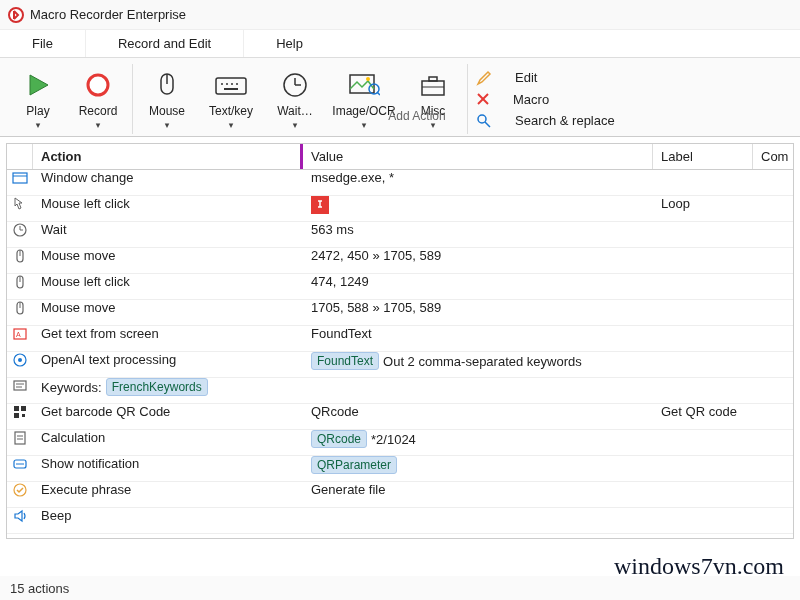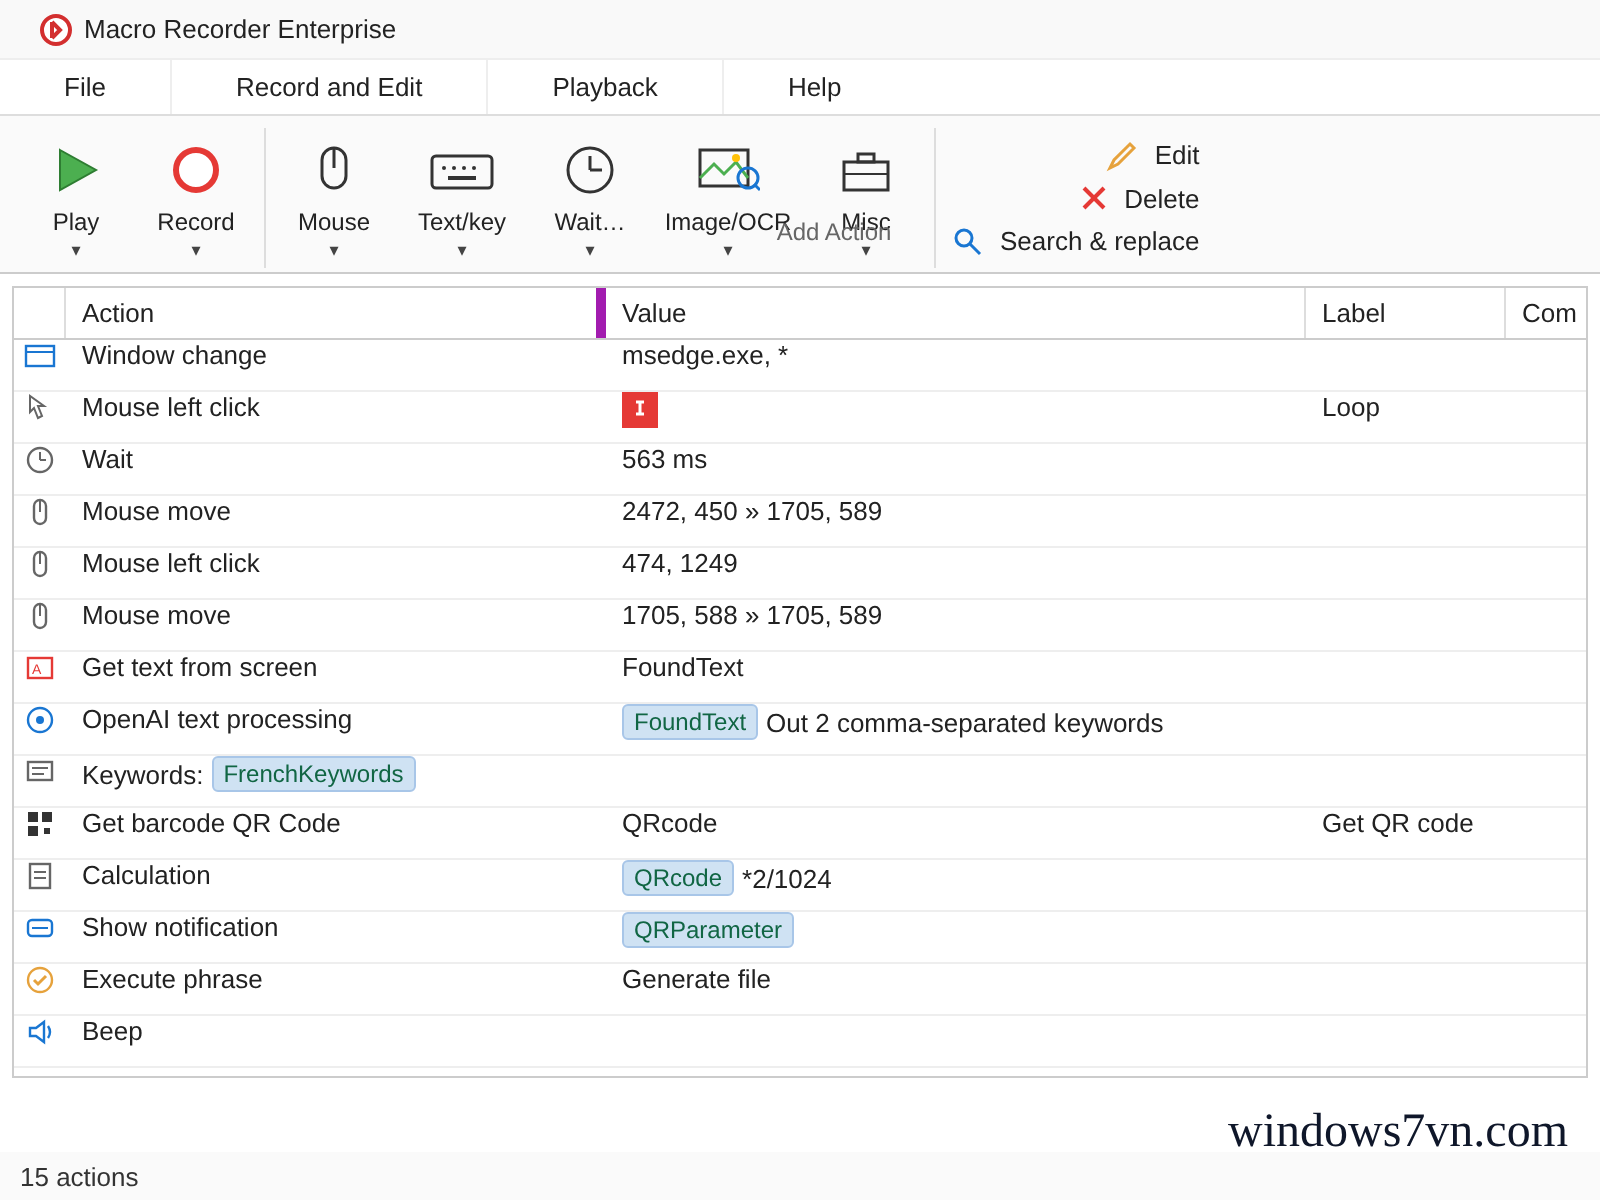--- a/index.html
+++ b/index.html
@@ -1,41 +1,41 @@
 <!DOCTYPE html>
 <html><head>
 <meta charset="utf-8">
 <style>
 * { box-sizing: border-box; margin: 0; padding: 0; }
 body { font-family: "Segoe UI", Arial, sans-serif; font-size: 13px; color: #222; background: #fff; width: 800px; height: 600px; overflow: hidden; position: relative; }
 
-.titlebar { height: 30px; display: flex; align-items: center; padding: 0 20px; background: #f9f9f9; border-bottom: 1px solid #eee; }
+.titlebar { height: 30px; display: flex; align-items: center; padding: 0 8px; background: #f9f9f9; border-bottom: 1px solid #eee; }
 .titlebar .app-icon { width: 16px; height: 16px; margin-right: 6px; }
 .titlebar .title { font-size: 13px; color: #222; }
 
 .menubar { height: 28px; display: flex; background: #fff; border-bottom: 1px solid #ddd; }
 .menubar .mitem { padding: 6px 32px; font-size: 13px; cursor: pointer; border-right: 1px solid #eee; display:flex; align-items:center; }
 .menubar .mitem:last-child { border-right: none; }
 
 .ribbon { display: flex; align-items: stretch; background: #fafafa; border-bottom: 1px solid #ccc; padding: 6px 4px 2px 4px; }
 .rgroup { display: flex; align-items: flex-start; padding: 0 4px; border-right: 1px solid #ddd; }
 .rgroup:last-of-type { border-right: none; }
 .rbtn { display: flex; flex-direction: column; align-items: center; justify-content: flex-start; width: 60px; padding: 4px 2px; font-size: 12px; cursor: pointer; border-radius: 3px; }
 .rbtn .icon { height: 34px; display: flex; align-items: center; justify-content: center; }
 .rbtn .lbl { margin-top: 2px; }
 .rbtn .drop { font-size: 9px; color: #444; margin-top: 2px; }
 .sidepanel { display: flex; flex-direction: column; justify-content: center; padding: 0 8px; gap: 6px; font-size: 13px; }
-.sidepanel .srow { display: flex; align-items: center; gap: 8px; cursor: pointer; justify-content: flex-end; }
+.sidepanel .srow { display: flex; align-items: center; gap: 23px; cursor: pointer; }
 .addlabel { position: absolute; left: 50%; transform: translateX(-50%); bottom: 14px; font-size: 12px; color: #666; margin-left: 17px; }
 .ribbon-wrap { position: relative; }
 
 .grid { border: 1px solid #ccc; margin: 6px; height: 396px; overflow: hidden; background: #fff; }
 .ghead { display: flex; height: 26px; align-items: center; border-bottom: 1px solid #ccc; background: #fff; font-size: 13px; }
 .ghead .c-icon { width: 26px; border-right: 1px solid #ddd; height: 100%; }
-.ghead .c-action { flex: 0 0 270px; padding-left: 8px; border-right: 5px solid #a21caf; height: 100%; display:flex; align-items:center; }
+.ghead .c-action { flex: 0 0 270px; padding-left: 8px; border-right: 3px solid #a21caf; height: 100%; display:flex; align-items:center;font-weight:bold; }
 .ghead .c-value { flex: 1; padding-left: 8px; border-right: 1px solid #ddd; height: 100%; display:flex; align-items:center; }
 .ghead .c-label { flex: 0 0 100px; padding-left: 8px; border-right: 1px solid #ddd; height: 100%; display:flex; align-items:center; }
 .ghead .c-com { flex: 0 0 40px; padding-left: 8px; height: 100%; display:flex; align-items:center; }
 
 .row { display: flex; height: 26px; align-items: flex-start; border-bottom: 1px solid #eee; font-size: 13px; }
 .row .c-icon { width: 26px; display: flex; align-items: center; justify-content: center; }
 .row .c-action { flex: 0 0 270px; padding-left: 8px; }
 .row .c-value { flex: 1; padding-left: 8px; display: flex; align-items: center; gap: 4px; }
 .row .c-label { flex: 0 0 100px; padding-left: 8px; }
 .row .c-com { flex: 0 0 40px; padding-left: 8px; }
@@ -57,21 +57,20 @@
         <circle cx="8" cy="8" r="7" fill="#fff" stroke="#d32f2f" stroke-width="2"></circle>
         <path d="M6 4 L6 12 M6 4 L10 8 L6 12" stroke="#d32f2f" stroke-width="2" fill="none"></path>
       </svg>
   </span>
   <span class="title">Macro Recorder Enterprise</span>
 </div>
 
 <div class="menubar">
   <div class="mitem">File</div>
   <div class="mitem">Record and Edit</div>
-  <div class="mitem">Playback</div>
   <div class="mitem">Help</div>
 </div>
 
 <div class="ribbon-wrap">
 <div class="ribbon">
   <div class="rgroup">
     <div class="rbtn">
       <span class="icon">
             <svg width="28" height="28">
               <polygon points="6,4 24,14 6,24" fill="#4caf50" stroke="#2e7d32" stroke-width="1"></polygon>
@@ -162,21 +161,21 @@
           </span>
       <span>Edit</span>
     </div>
     <div class="srow">
       <span>
             <svg width="14" height="14">
               <line x1="2" y1="2" x2="12" y2="12" stroke="#e53935" stroke-width="2"></line>
               <line x1="12" y1="2" x2="2" y2="12" stroke="#e53935" stroke-width="2"></line>
             </svg>
           </span>
-      <span>Delete</span>
+      <span>Macro</span>
     </div>
     <div class="srow">
       <span>
             <svg width="16" height="16">
               <circle cx="6" cy="6" r="4" fill="none" stroke="#1976d2" stroke-width="1.5"></circle>
               <line x1="9" y1="9" x2="14" y2="14" stroke="#1976d2" stroke-width="1.5"></line>
             </svg>
           </span>
       <span>Search &amp; replace</span>
     </div>

